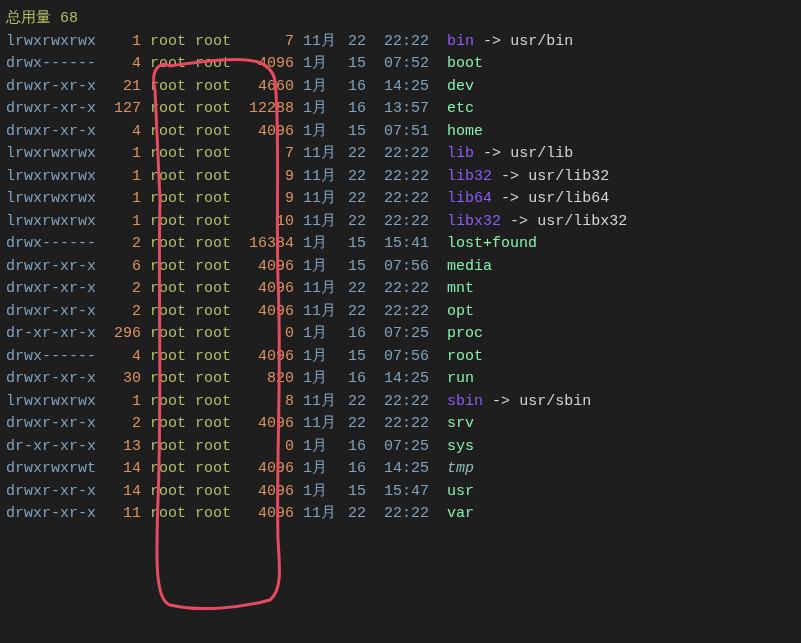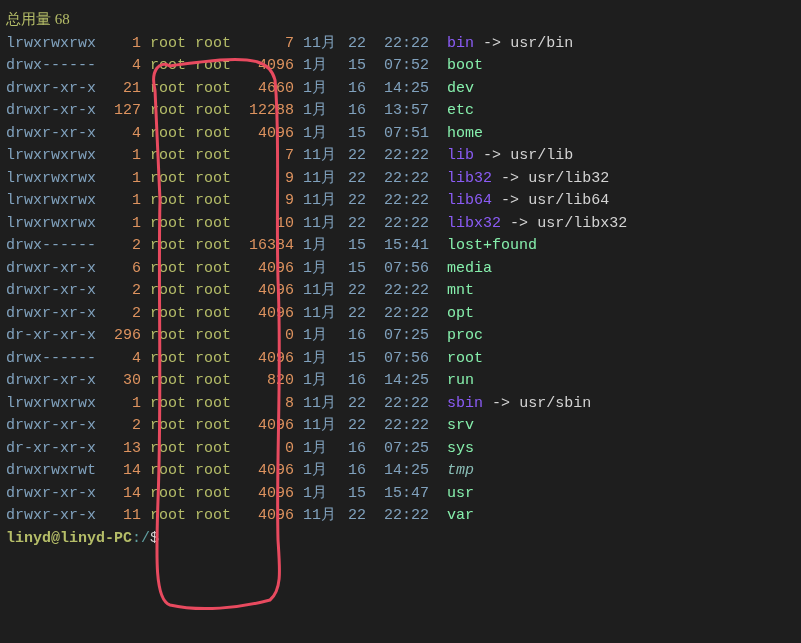--- a/index.html
+++ b/index.html
@@ -24,21 +24,21 @@
     .perm-dir { color: #81a2be; text-align: right; }
     .green { color: #b5bd68; }
     .num { color: #de935f; text-align: right; display: inline-block; }
     .date { color: #81a2be; }
     .time { color: #81a2be; }
     .name-link { color: #8b5cf6; margin-top: 31px; }
     .name-dir { color: #86efac; }
     .name-sticky { color: #8abeb7; font-style: italic; }
     .arrow { color: #d4d4d4; }
     .target { color: #d4d4d4; }
-    .total { color: #b5bd68; font-family: Liberation Serif, serif; }
+    .total { color: #b5bd68; }
     svg.annotation {
       position: absolute;
       top: 0;
       left: 0;
       pointer-events: none;
     }
     .w-perm { display:inline-block; min-width: 10ch; }
     .w-links { display:inline-block; min-width: 4ch; text-align:right; }
     .w-own { display:inline-block; min-width: 5ch; }
     .w-grp { display:inline-block; min-width: 5ch; }
@@ -67,18 +67,17 @@
     <div class="line"><span class="w-perm perm-dir">drwxr-xr-x</span><span> </span><span class="w-links num">2</span><span> </span><span class="w-own green">root</span><span class="w-grp green">root</span><span class="w-size num">4096</span><span> </span><span class="w-month date">11月</span><span class="w-day date">22</span><span> </span><span class="w-time time">22:22</span><span> </span><span class="name-dir">opt</span></div>
     <div class="line"><span class="w-perm perm-dir">dr-xr-xr-x</span><span> </span><span class="w-links num">296</span><span> </span><span class="w-own green">root</span><span class="w-grp green">root</span><span class="w-size num">0</span><span> </span><span class="w-month date">1月</span><span class="w-day date">16</span><span> </span><span class="w-time time">07:25</span><span> </span><span class="name-dir">proc</span></div>
     <div class="line"><span class="w-perm perm-dir">drwx------</span><span> </span><span class="w-links num">4</span><span> </span><span class="w-own green">root</span><span class="w-grp green">root</span><span class="w-size num">4096</span><span> </span><span class="w-month date">1月</span><span class="w-day date">15</span><span> </span><span class="w-time time">07:56</span><span> </span><span class="name-dir">root</span></div>
     <div class="line"><span class="w-perm perm-dir">drwxr-xr-x</span><span> </span><span class="w-links num">30</span><span> </span><span class="w-own green">root</span><span class="w-grp green">root</span><span class="w-size num">820</span><span> </span><span class="w-month date">1月</span><span class="w-day date">16</span><span> </span><span class="w-time time">14:25</span><span> </span><span class="name-dir">run</span></div>
     <div class="line"><span class="w-perm perm-link">lrwxrwxrwx</span><span> </span><span class="w-links num">1</span><span> </span><span class="w-own green">root</span><span class="w-grp green">root</span><span class="w-size num">8</span><span> </span><span class="w-month date">11月</span><span class="w-day date">22</span><span> </span><span class="w-time time">22:22</span><span> </span><span class="name-link">sbin</span><span class="arrow"> -&gt; </span><span class="target">usr/sbin</span></div>
     <div class="line"><span class="w-perm perm-dir">drwxr-xr-x</span><span> </span><span class="w-links num">2</span><span> </span><span class="w-own green">root</span><span class="w-grp green">root</span><span class="w-size num">4096</span><span> </span><span class="w-month date">11月</span><span class="w-day date">22</span><span> </span><span class="w-time time">22:22</span><span> </span><span class="name-dir">srv</span></div>
     <div class="line"><span class="w-perm perm-dir">dr-xr-xr-x</span><span> </span><span class="w-links num">13</span><span> </span><span class="w-own green">root</span><span class="w-grp green">root</span><span class="w-size num">0</span><span> </span><span class="w-month date">1月</span><span class="w-day date">16</span><span> </span><span class="w-time time">07:25</span><span> </span><span class="name-dir">sys</span></div>
     <div class="line"><span class="w-perm perm-dir">drwxrwxrwt</span><span> </span><span class="w-links num">14</span><span> </span><span class="w-own green">root</span><span class="w-grp green">root</span><span class="w-size num">4096</span><span> </span><span class="w-month date">1月</span><span class="w-day date">16</span><span> </span><span class="w-time time">14:25</span><span> </span><span class="name-sticky">tmp</span></div>
     <div class="line"><span class="w-perm perm-dir">drwxr-xr-x</span><span> </span><span class="w-links num">14</span><span> </span><span class="w-own green">root</span><span class="w-grp green">root</span><span class="w-size num">4096</span><span> </span><span class="w-month date">1月</span><span class="w-day date">15</span><span> </span><span class="w-time time">15:47</span><span> </span><span class="name-dir">usr</span></div>
     <div class="line"><span class="w-perm perm-dir">drwxr-xr-x</span><span> </span><span class="w-links num">11</span><span> </span><span class="w-own green">root</span><span class="w-grp green">root</span><span class="w-size num">4096</span><span> </span><span class="w-month date">11月</span><span class="w-day date">22</span><span> </span><span class="w-time time">22:22</span><span> </span><span class="name-dir">var</span></div>
-    <div class="line"><span class="prompt-user">linyd@linyd-PC</span><span class="prompt-path">:</span><span class="prompt-path">/</span><span class="prompt-dollar">$ </span></div>
   </div>
 
 <svg class="annotation" width="801" height="643">
   <path d="M 170 66 C 160 60, 150 70, 155 90 L 160 200 C 158 280, 162 400, 158 500 C 156 560, 155 600, 170 605 C 200 612, 240 608, 270 600 C 282 590, 280 570, 278 540 C 276 460, 282 370, 278 280 C 276 200, 280 130, 275 80 C 270 60, 250 58, 220 60 C 200 62, 180 64, 170 66 Z" fill="none" stroke="#e84a5f" stroke-width="3" stroke-linecap="round" stroke-linejoin="round"></path>
 </svg>
 
 </body></html>

